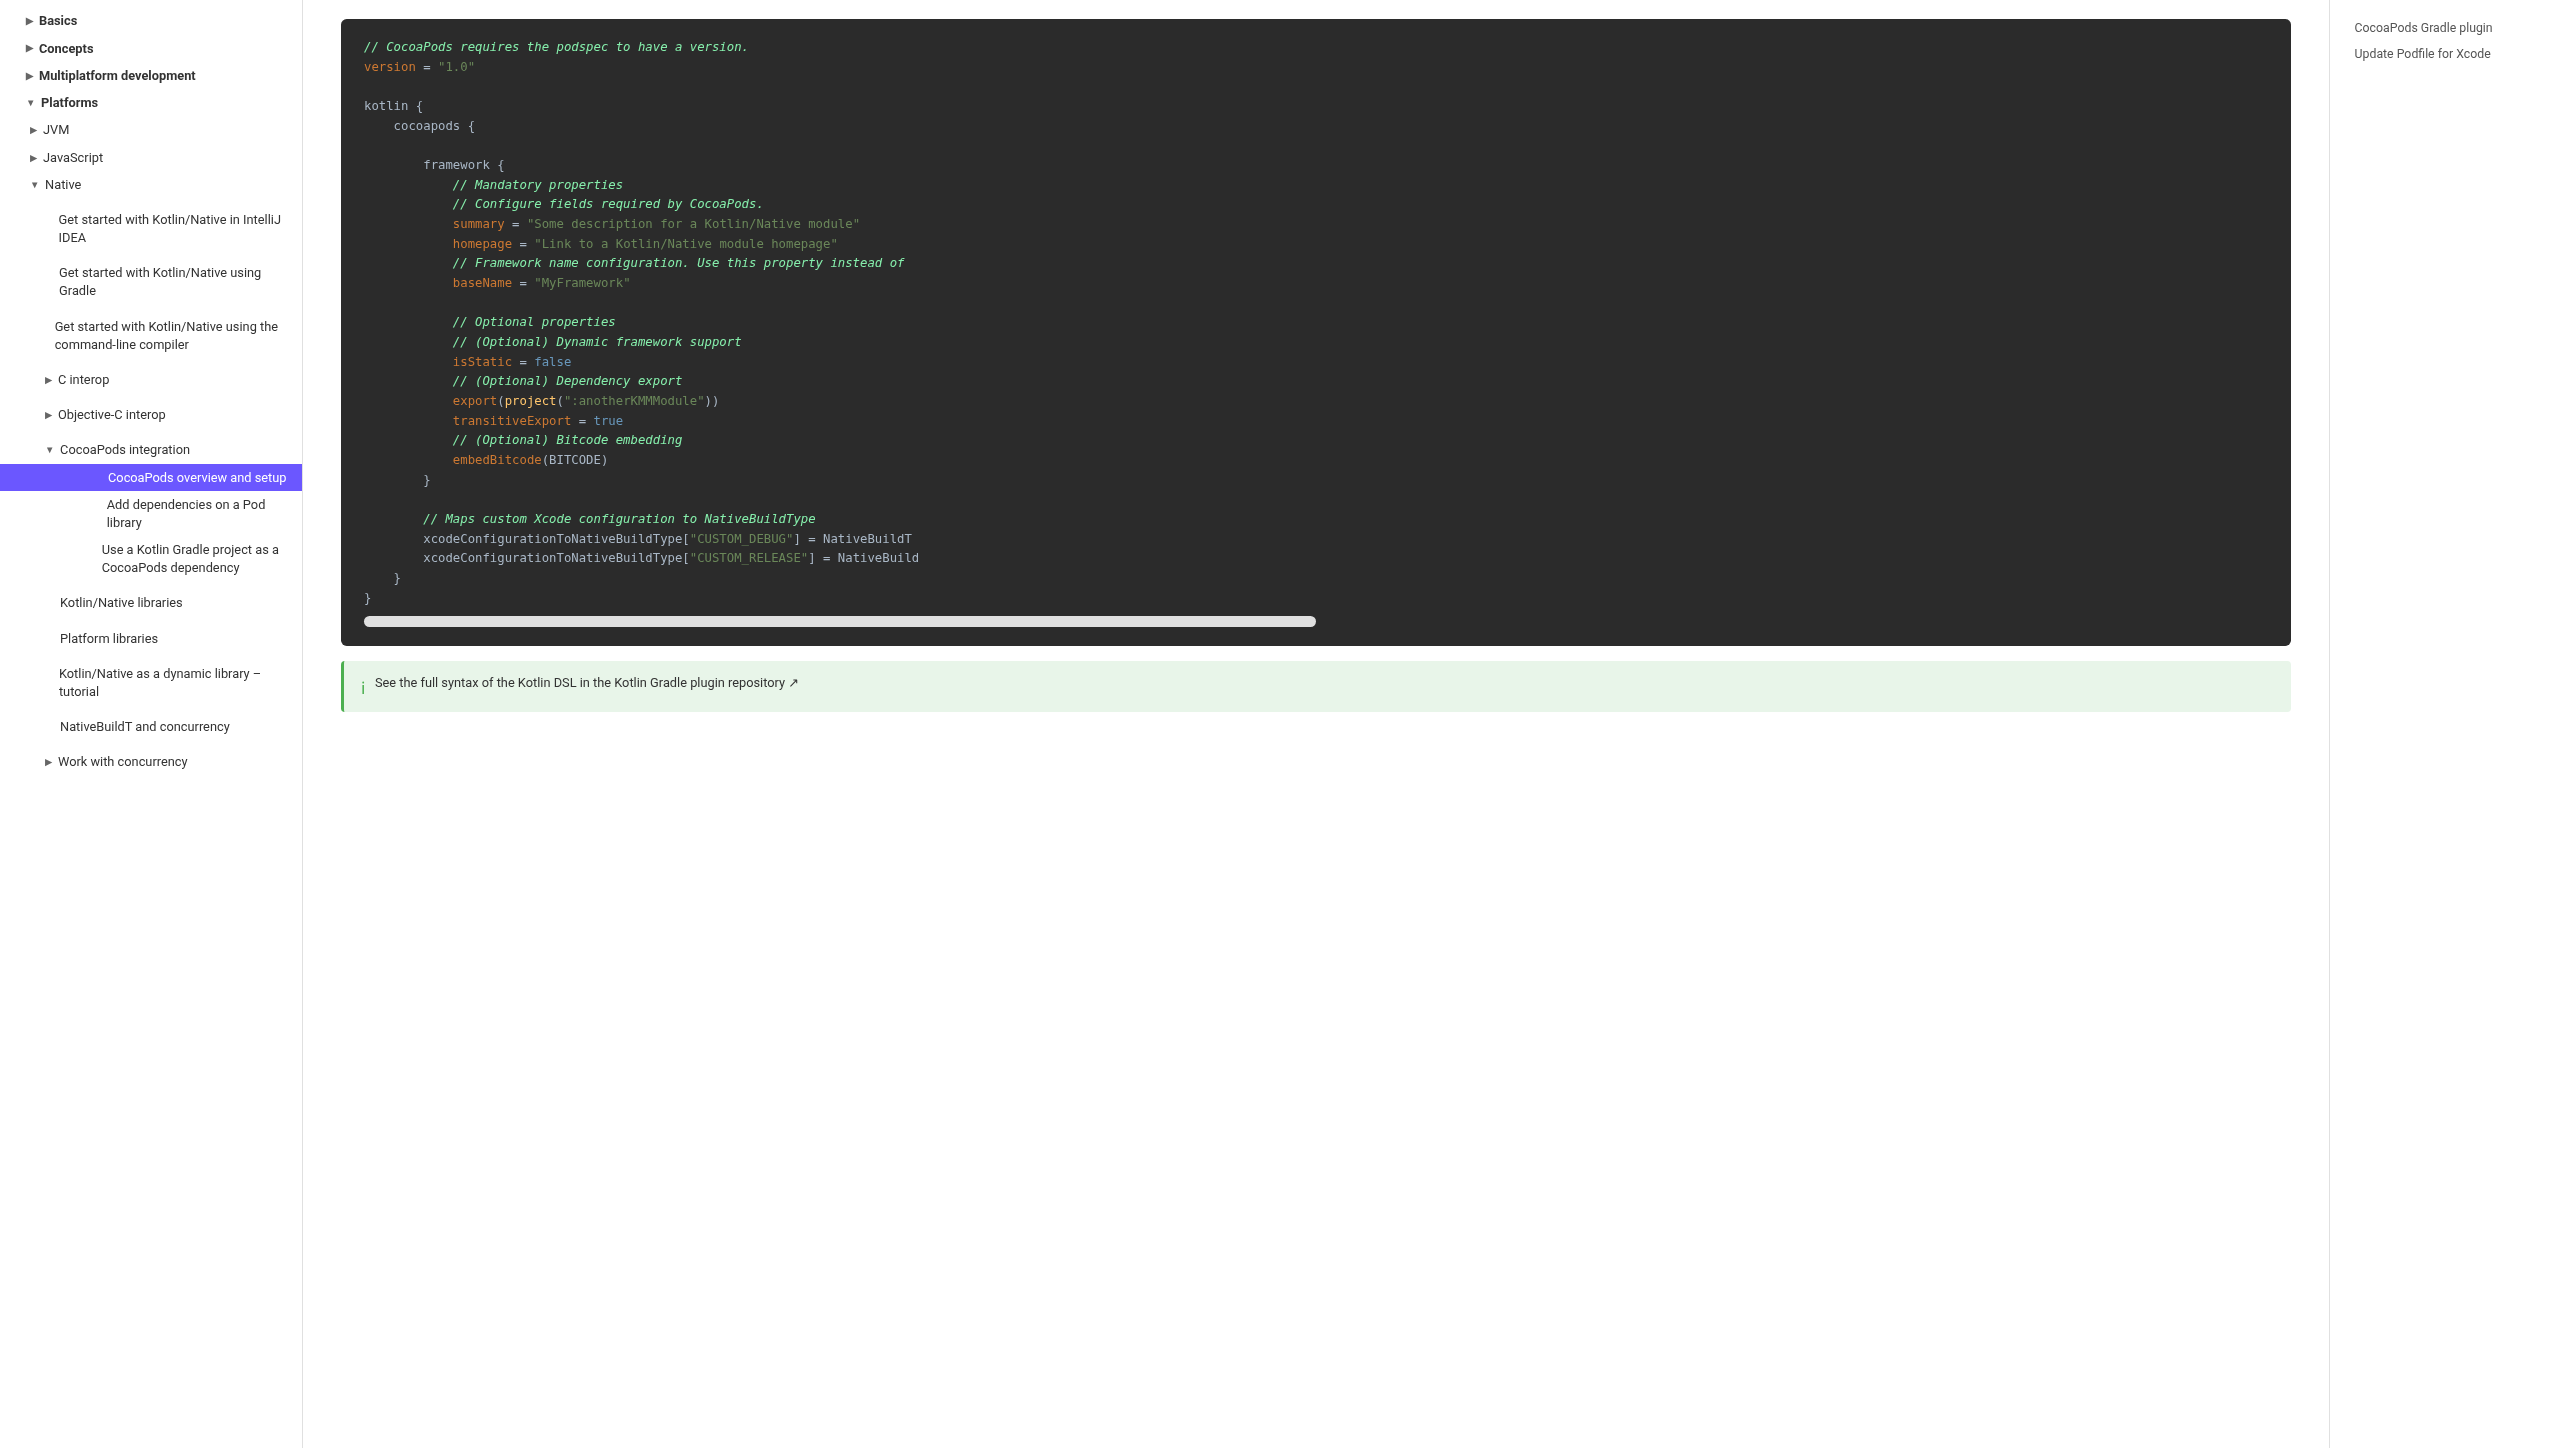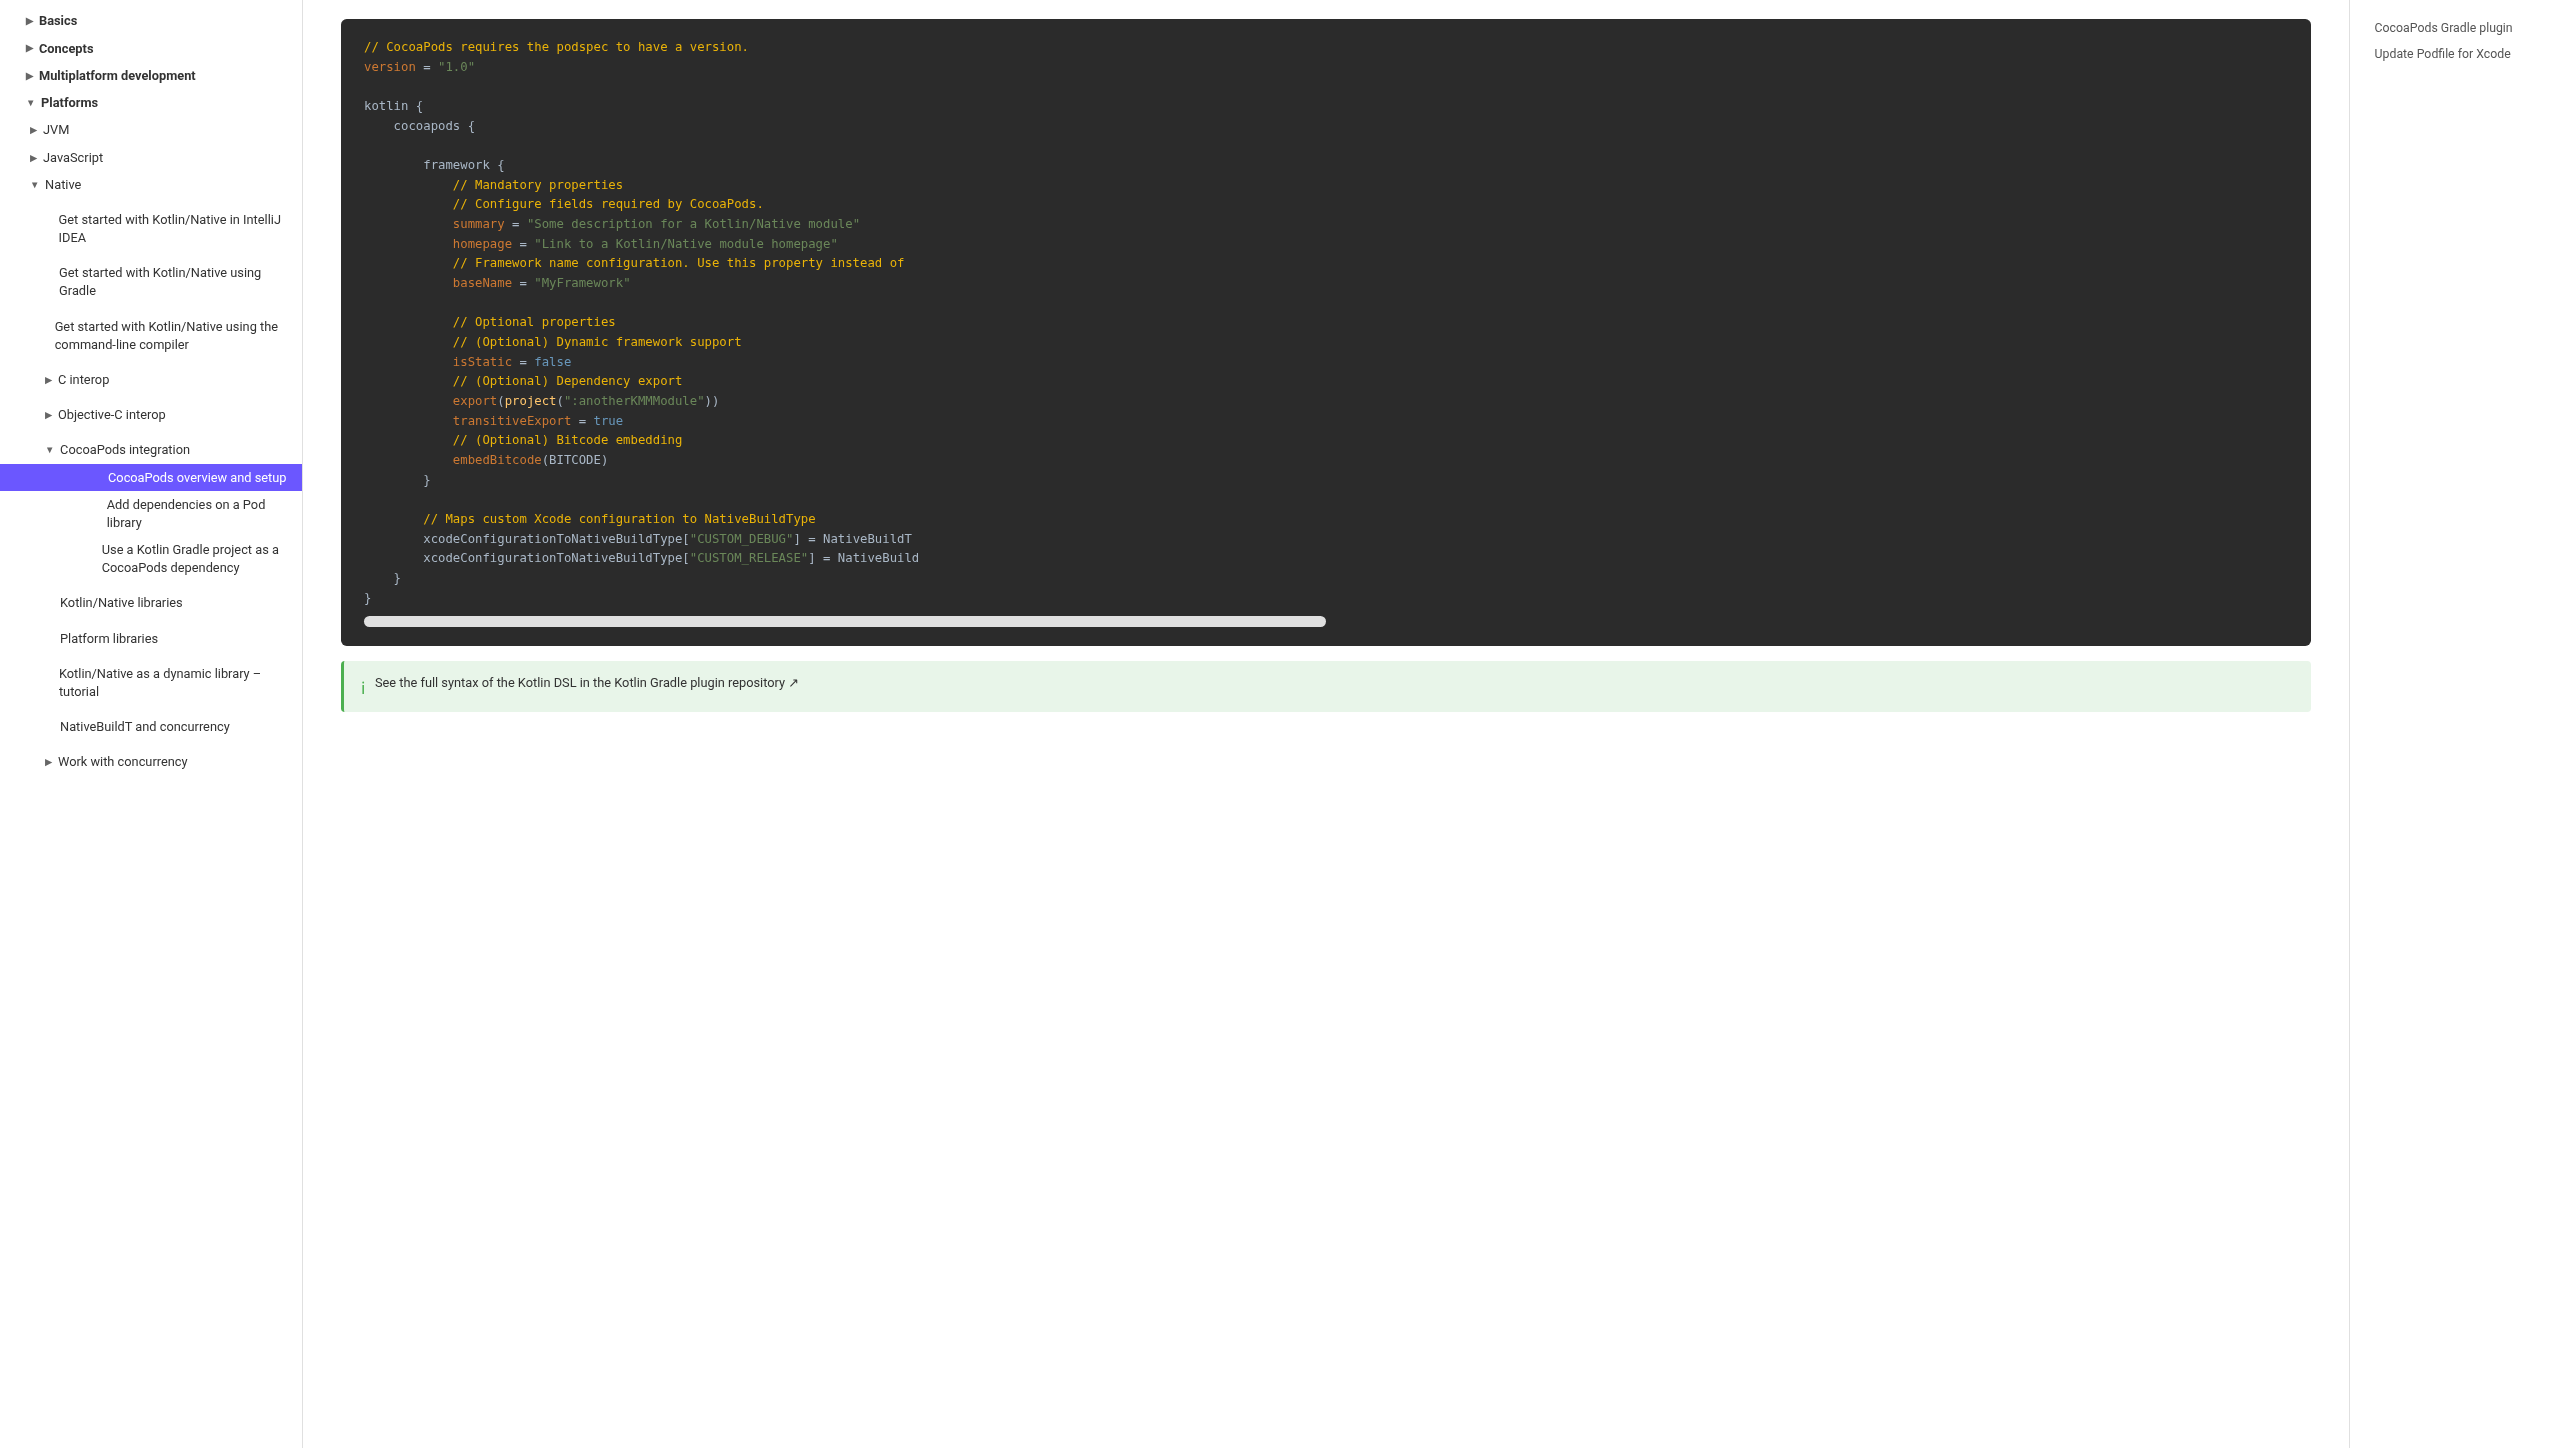--- a/index.html
+++ b/index.html
@@ -73,21 +73,21 @@
       color: #a9b7c6;
       margin-bottom: 15px;
     }
 
     .code-block pre {
       white-space: pre;
       margin: 0;
     }
 
     
-    .c-comment { color: #eab308; }
+    .c-comment { color: #86efac; font-style: italic; }
     .c-keyword { color: #cc7832; }
     .c-string { color: #6a8759; }
     .c-func { color: #ffc66d; }
     .c-bool { color: #6897bb; }
     .c-plain { color: #a9b7c6; }
     .c-red { color: #cc7832; }
 
     
     .code-scroll-bar {
       height: 11.4px;
@@ -112,21 +112,21 @@
     }
     .info-icon {
       color: #4caf50;
       font-size: 17px;
       margin-top: 0.9px;
       flex-shrink: 0;
     }
 
     
     #toc {
-      width: 227px;
+      width: 247px;
       min-width: 190px;
       padding: 15px 15px;
       border-left: 0.9px solid #e0e0e0;
       overflow-y: auto;
       font-size: 12.3px;
     }
     .toc-item {
       padding: 4.7px 7.6px;
       cursor: pointer;
       color: #555;

